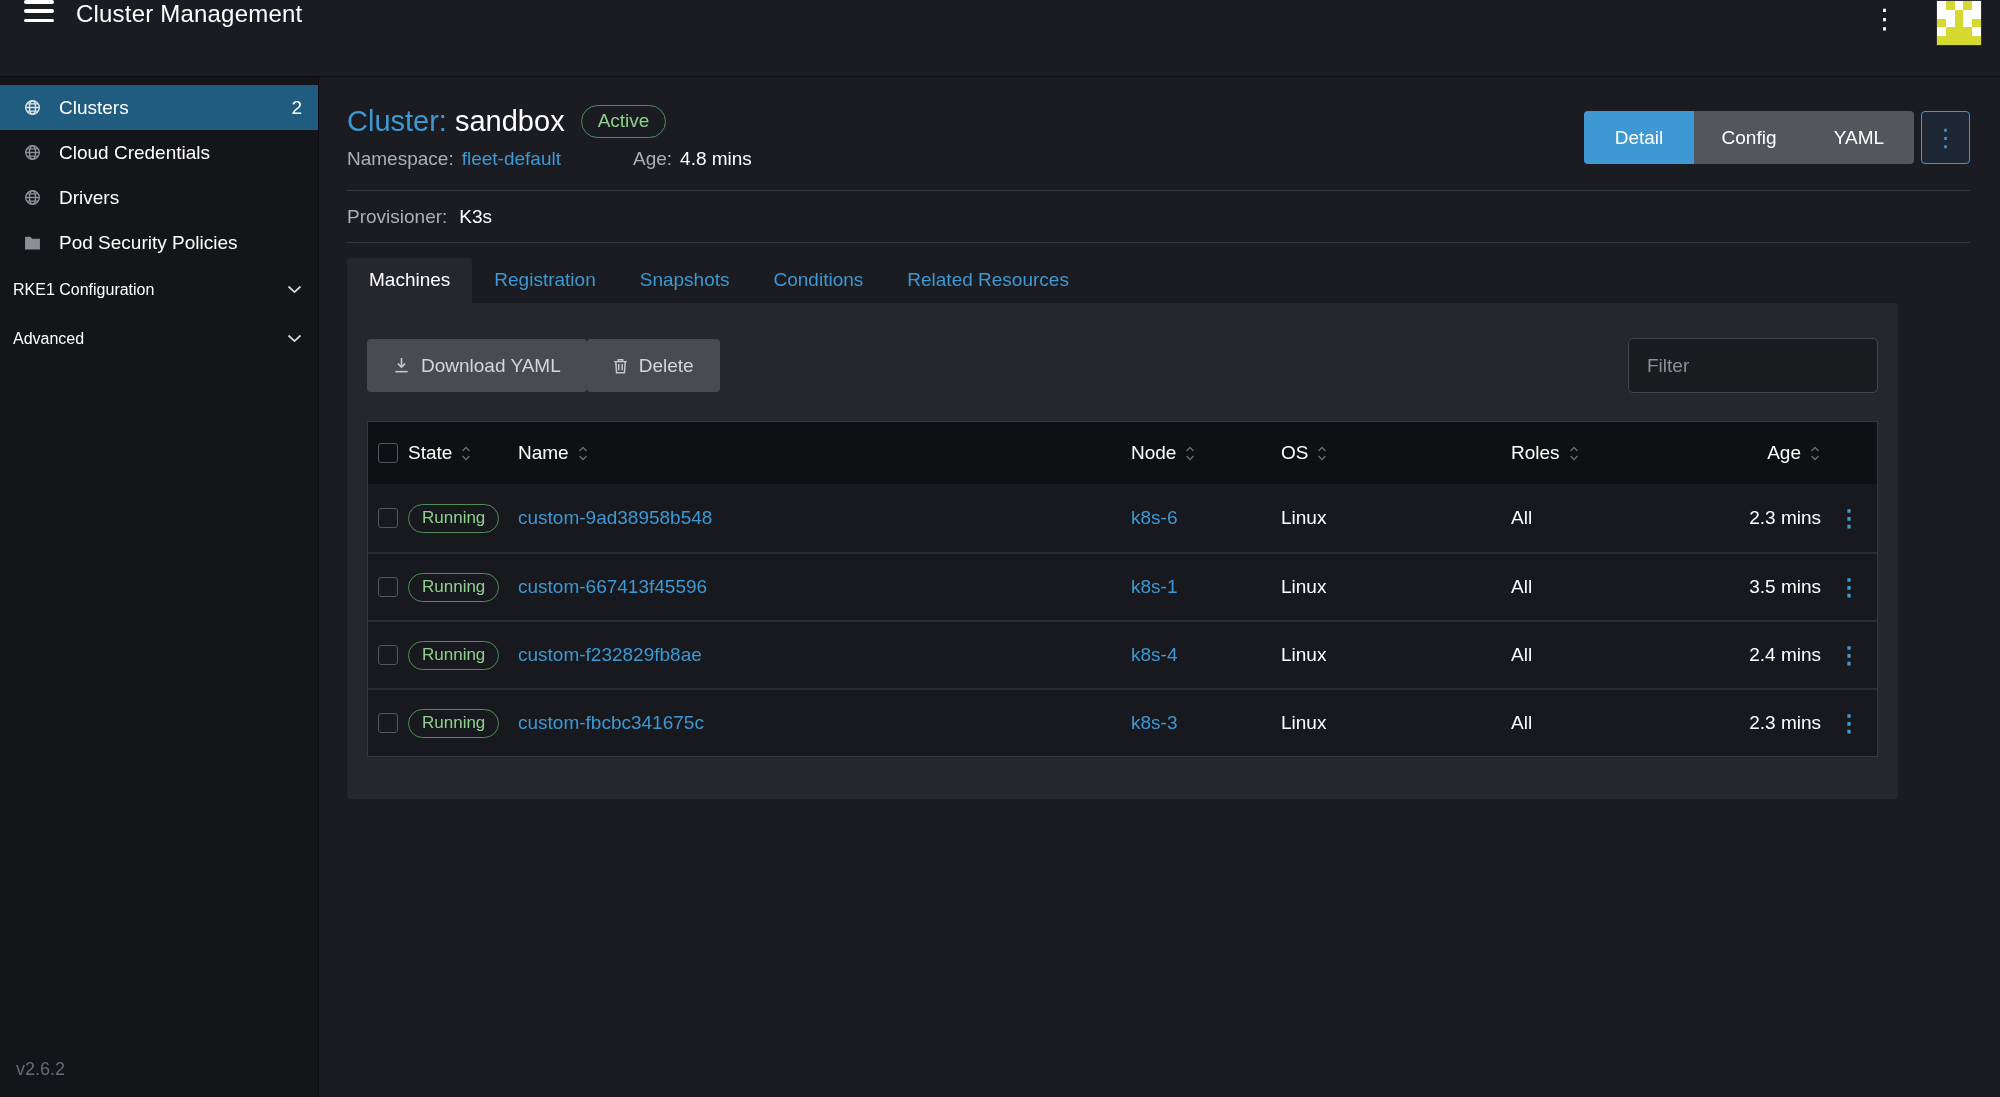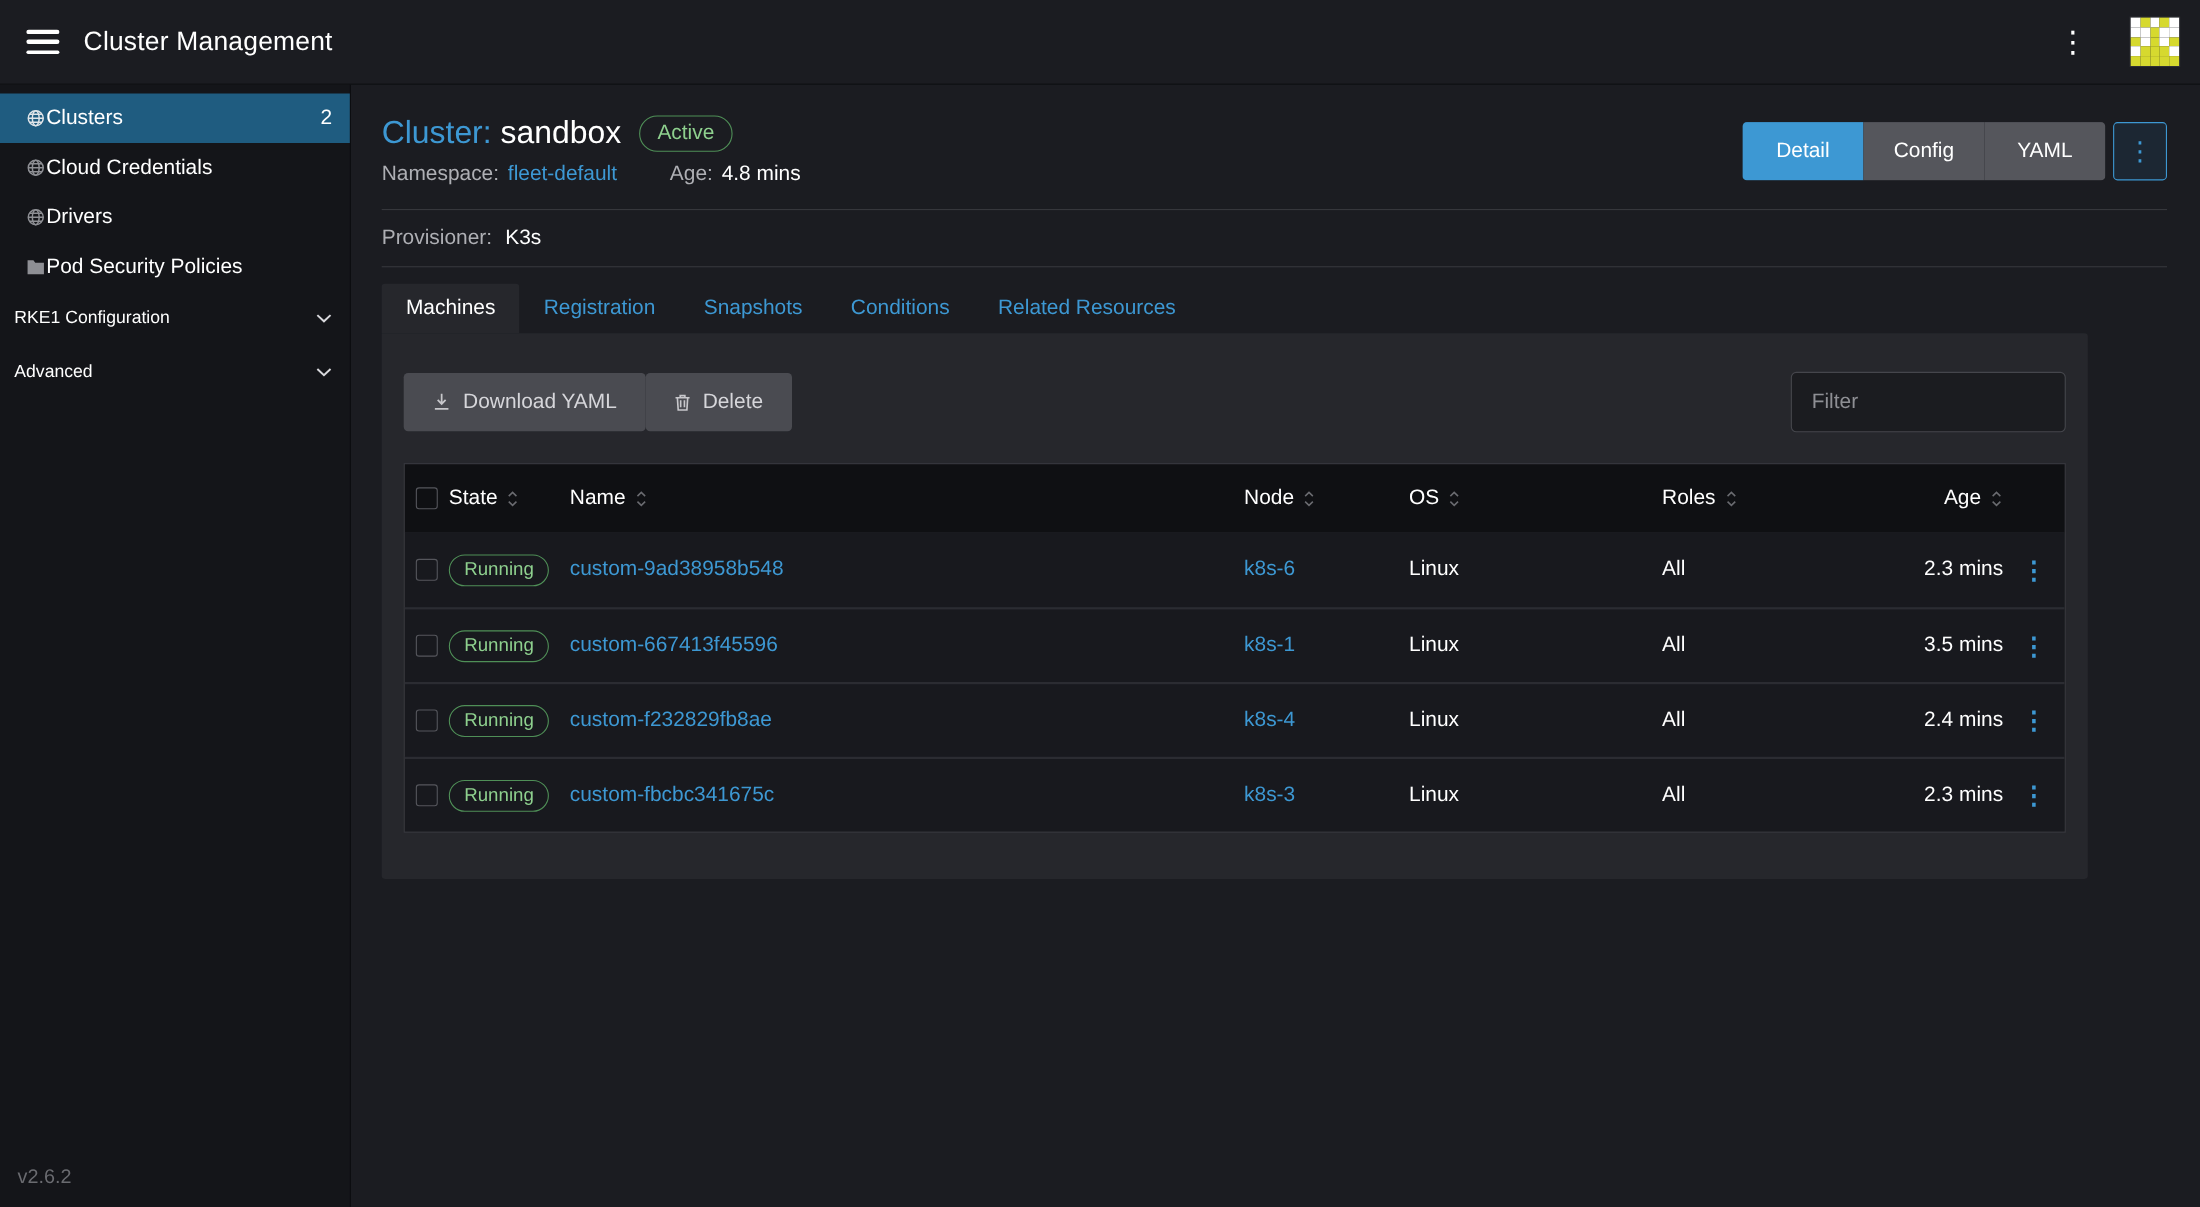--- a/index.html
+++ b/index.html
@@ -12,50 +12,50 @@
     --table-row-bg:#18191e;
     --button-gray-bg:#4a4b51;
     --success-green:#4f8f57;
     --success-text:#8ed08e;
   }
   *{box-sizing:border-box;margin:0;padding:0}
   html,body{width:2000px;height:1097px;overflow:hidden}
   body{background:var(--page-bg);color:#fff;font-family:"Liberation Sans",sans-serif;font-size:19px}
 
   
-  .topbar{height:77px;display:flex;align-items:center;padding:0 18px 0 24px;background:var(--page-bg);border-bottom:1px solid #0e0f12}
+  .topbar{height:77px;display:flex;align-items:flex-start;padding:0 18px 0 24px;background:var(--page-bg);border-bottom:1px solid #0e0f12}
   .hamburger{width:30px;height:22px;display:flex;flex-direction:column;justify-content:space-between;cursor:pointer}
   .hamburger span{display:block;height:3.5px;background:#fff;border-radius:2px}
   .app-title{margin-left:22px;font-size:24px;color:#fff;letter-spacing:.2px}
   .topbar-spacer{flex:1}
   .topbar-kebab{color:#fff;font-size:27px;line-height:1;padding:6px 10px;cursor:pointer;margin-right:28px}
   .avatar{width:46px;height:46px;display:grid;grid-template-columns:repeat(5,1fr);grid-template-rows:repeat(5,1fr);border:1px solid #2e2f34;cursor:pointer}
 
   
   .app{display:flex;height:1021px}
   .sidebar{width:319px;background:var(--sidebar-bg);border-right:1px solid #0c0d10;display:flex;flex-direction:column;padding-top:8px}
-  .side-item{height:45px;display:flex;align-items:center;gap:1px;padding:0 16px 0 24px;color:#fff;cursor:pointer}
+  .side-item{height:45px;display:flex;align-items:center;gap:18px;padding:0 16px 0 24px;color:#fff;cursor:pointer}
   .side-item .ic{color:#8e8f94;display:flex;align-items:center}
   .side-item.active{background:var(--sidebar-active-bg)}
   .side-item.active .ic{color:#dfe4e8}
   .side-count{margin-left:auto;color:#fff}
   .side-group{height:49px;display:flex;align-items:center;padding:0 16px 0 13px;font-size:16px;color:#fff;cursor:pointer}
   .side-group .chev{margin-left:auto;color:#d8d8dc;display:flex}
   .side-version{margin-top:auto;padding:16px 16px 18px;color:#6a6b70;font-size:18px}
 
   .main{flex:1;padding:0 30px 0 28px;min-width:0}
 
   
   .header-flex{display:flex;align-items:center;margin-top:28px}
   .title-row{display:flex;align-items:center;gap:16px}
   .page-title{font-size:29px}
   .page-title .t-blue{color:var(--accent-blue)}
   .page-title .t-name{color:#fff}
   .state-badge{border:1px solid var(--success-green);color:var(--success-text);border-radius:20px;padding:4px 16px 5px;font-size:19px}
-  .meta-row{display:flex;gap:48px;margin-top:10px;color:#aeafb4}
+  .meta-row{display:flex;gap:72px;margin-top:10px;color:#aeafb4}
   .meta-pair{display:flex;gap:8px;align-items:baseline}
   .meta-link{color:var(--accent-blue)}
   .meta-strong{color:#fff;font-weight:400}
   .header-actions{margin-left:auto;display:flex;align-items:center;gap:7px}
   .btn-group{display:flex;border-radius:4px;overflow:hidden}
   .vbtn{height:53px;width:110px;display:flex;align-items:center;justify-content:center;background:#55565c;color:#fff;font-size:19px;border:none;cursor:pointer}
   .vbtn.active{background:var(--accent-blue)}
   .hdr-kebab{height:53px;width:49px;border:1px solid var(--accent-blue);background:#1c2733;border-radius:4px;color:var(--accent-blue);font-size:24px;display:flex;align-items:center;justify-content:center;cursor:pointer}
 
   .divider{border:none;border-top:1px solid #36373c;margin:0}

